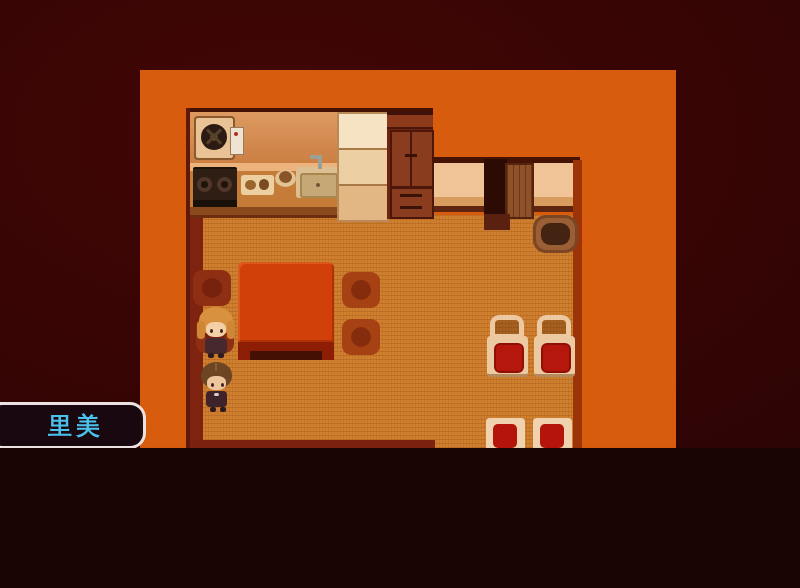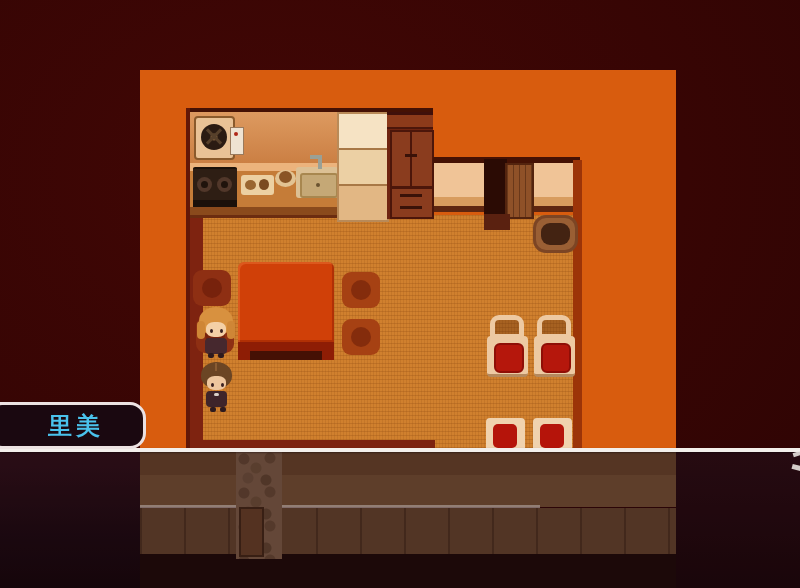--- a/index.html
+++ b/index.html
@@ -1,17 +1,17 @@
 <!DOCTYPE html>
 <html><head>
 <meta charset="utf-8">
 <style>
   html,body{margin:0;padding:0;background:#1a0505;}
   #screen{
-    position:relative;width:800px;height:588px;overflow:hidden;
+    position:relative;width:800px;height:448px;overflow:hidden;
     font-family:"DejaVu Sans","Liberation Sans",sans-serif;
     background:radial-gradient(ellipse at 35% 30%, #420705 0%, #370504 55%, #2d0404 100%);
   }
   .px{position:absolute;}
   
   #backdrop{left:140px;top:70px;width:536px;height:383px;background:#d85c0e;}
   #room-left-border{left:186px;top:108px;width:5px;height:340px;background:#611808;}
   
   #kitchen-wall{left:190px;top:108px;width:243px;height:57px;
     background:linear-gradient(#dd9a60,#c97c40);border-top:4px solid #451104;}

